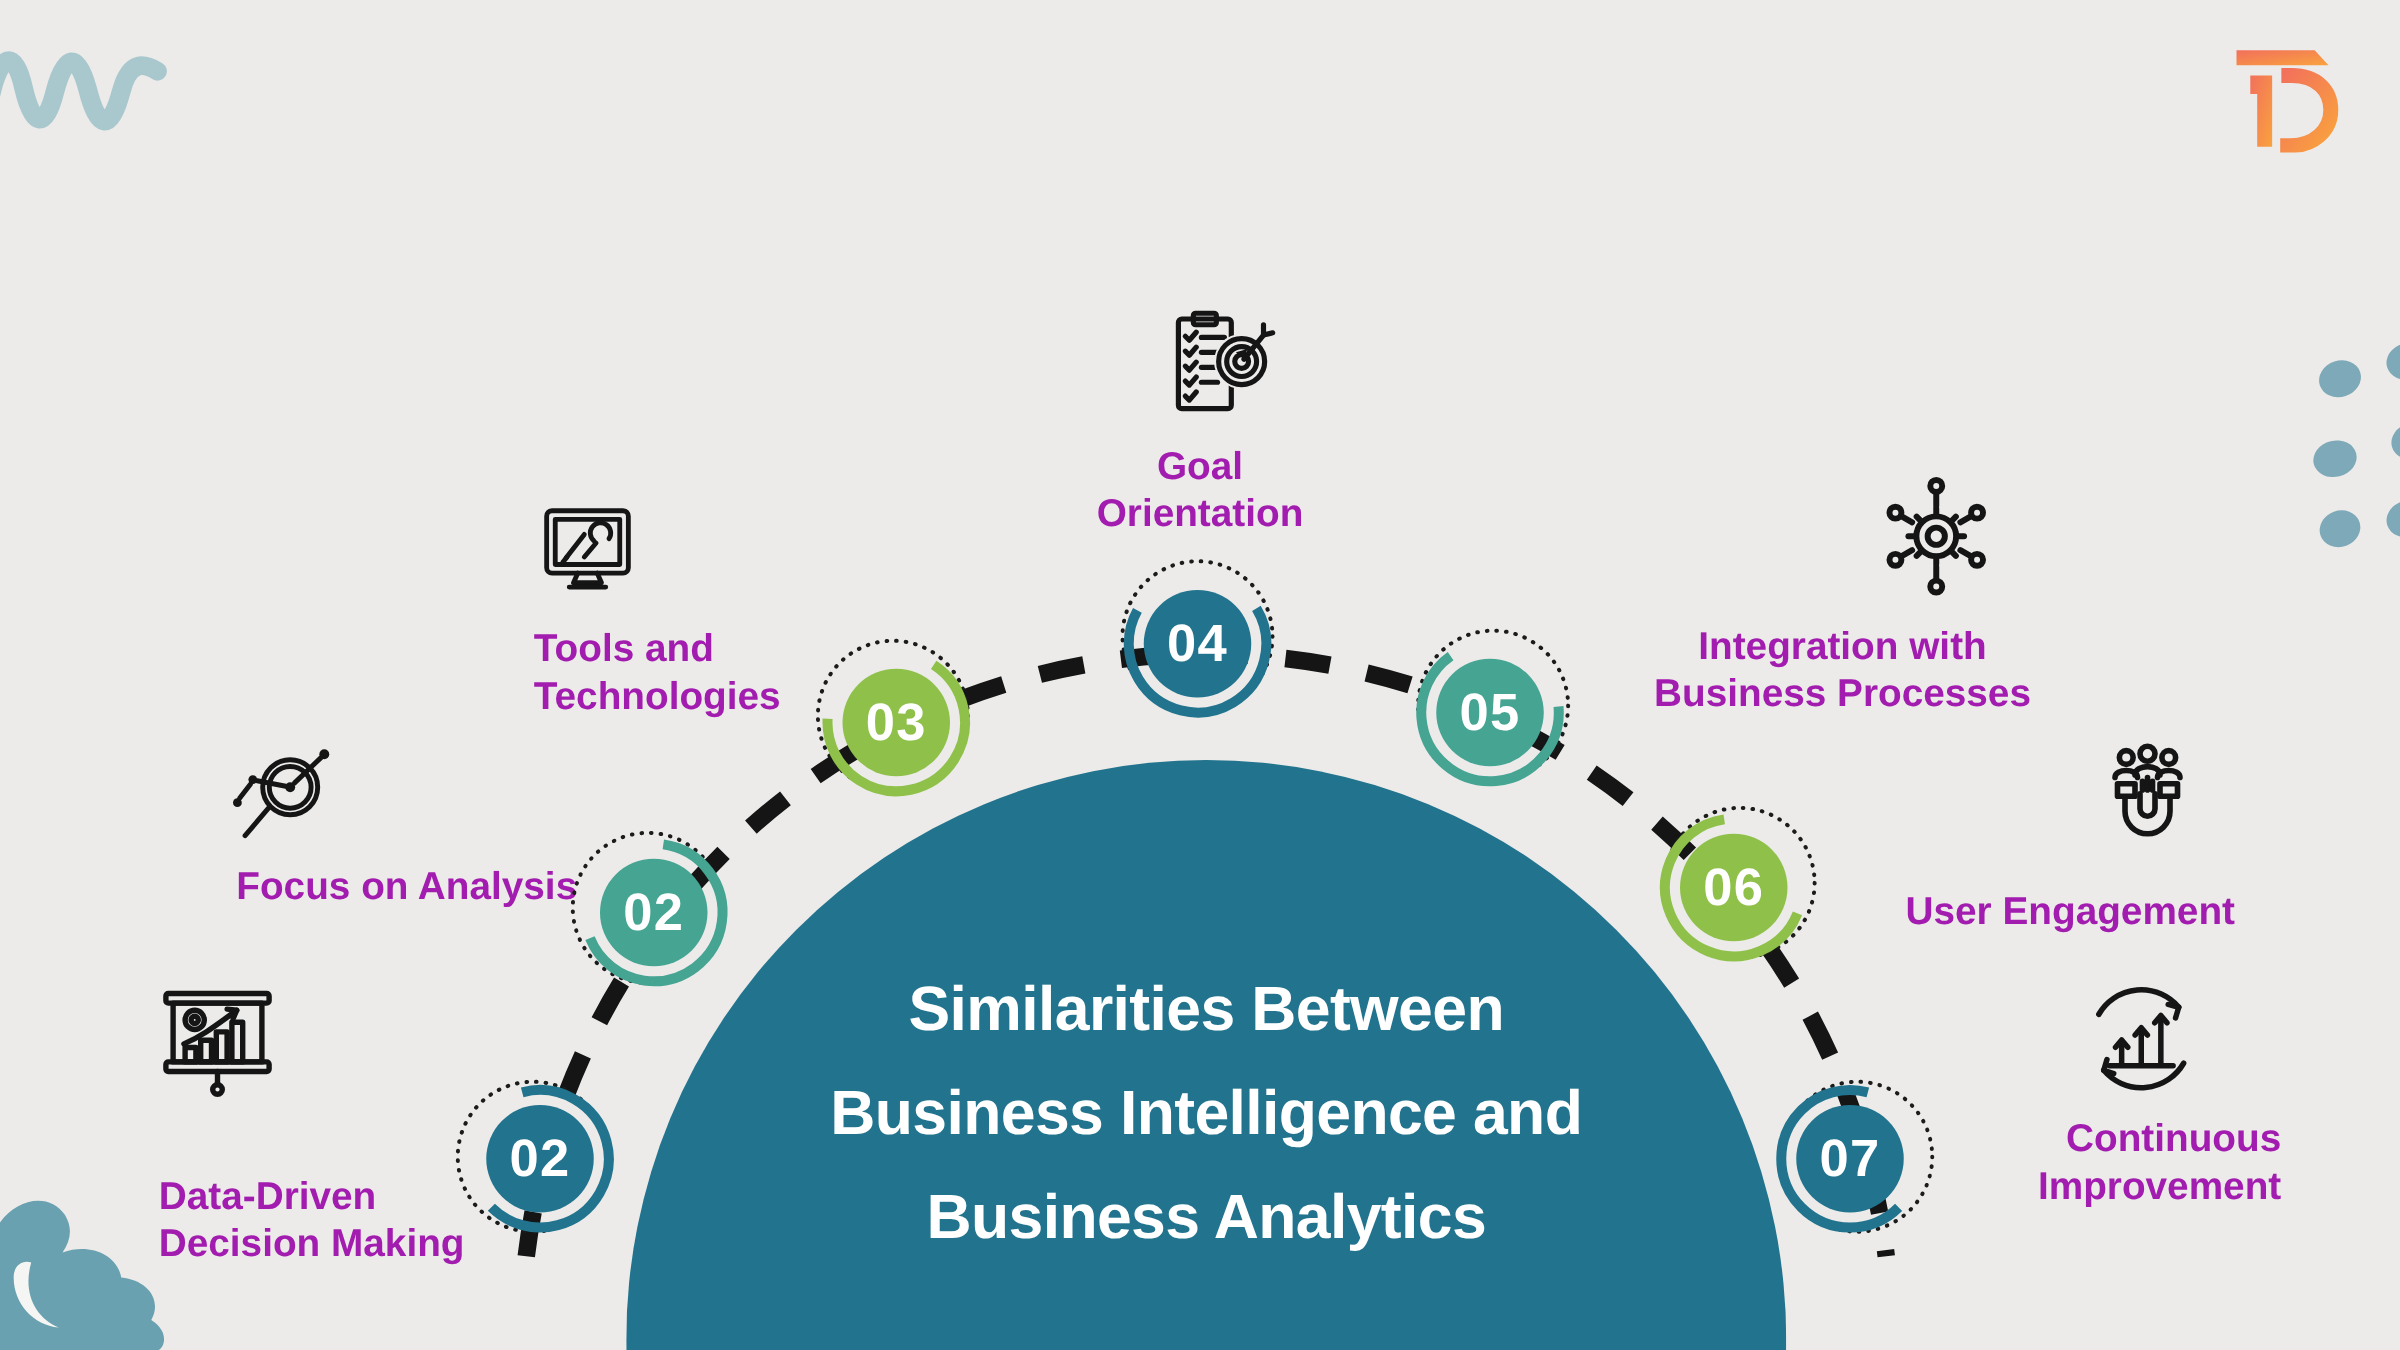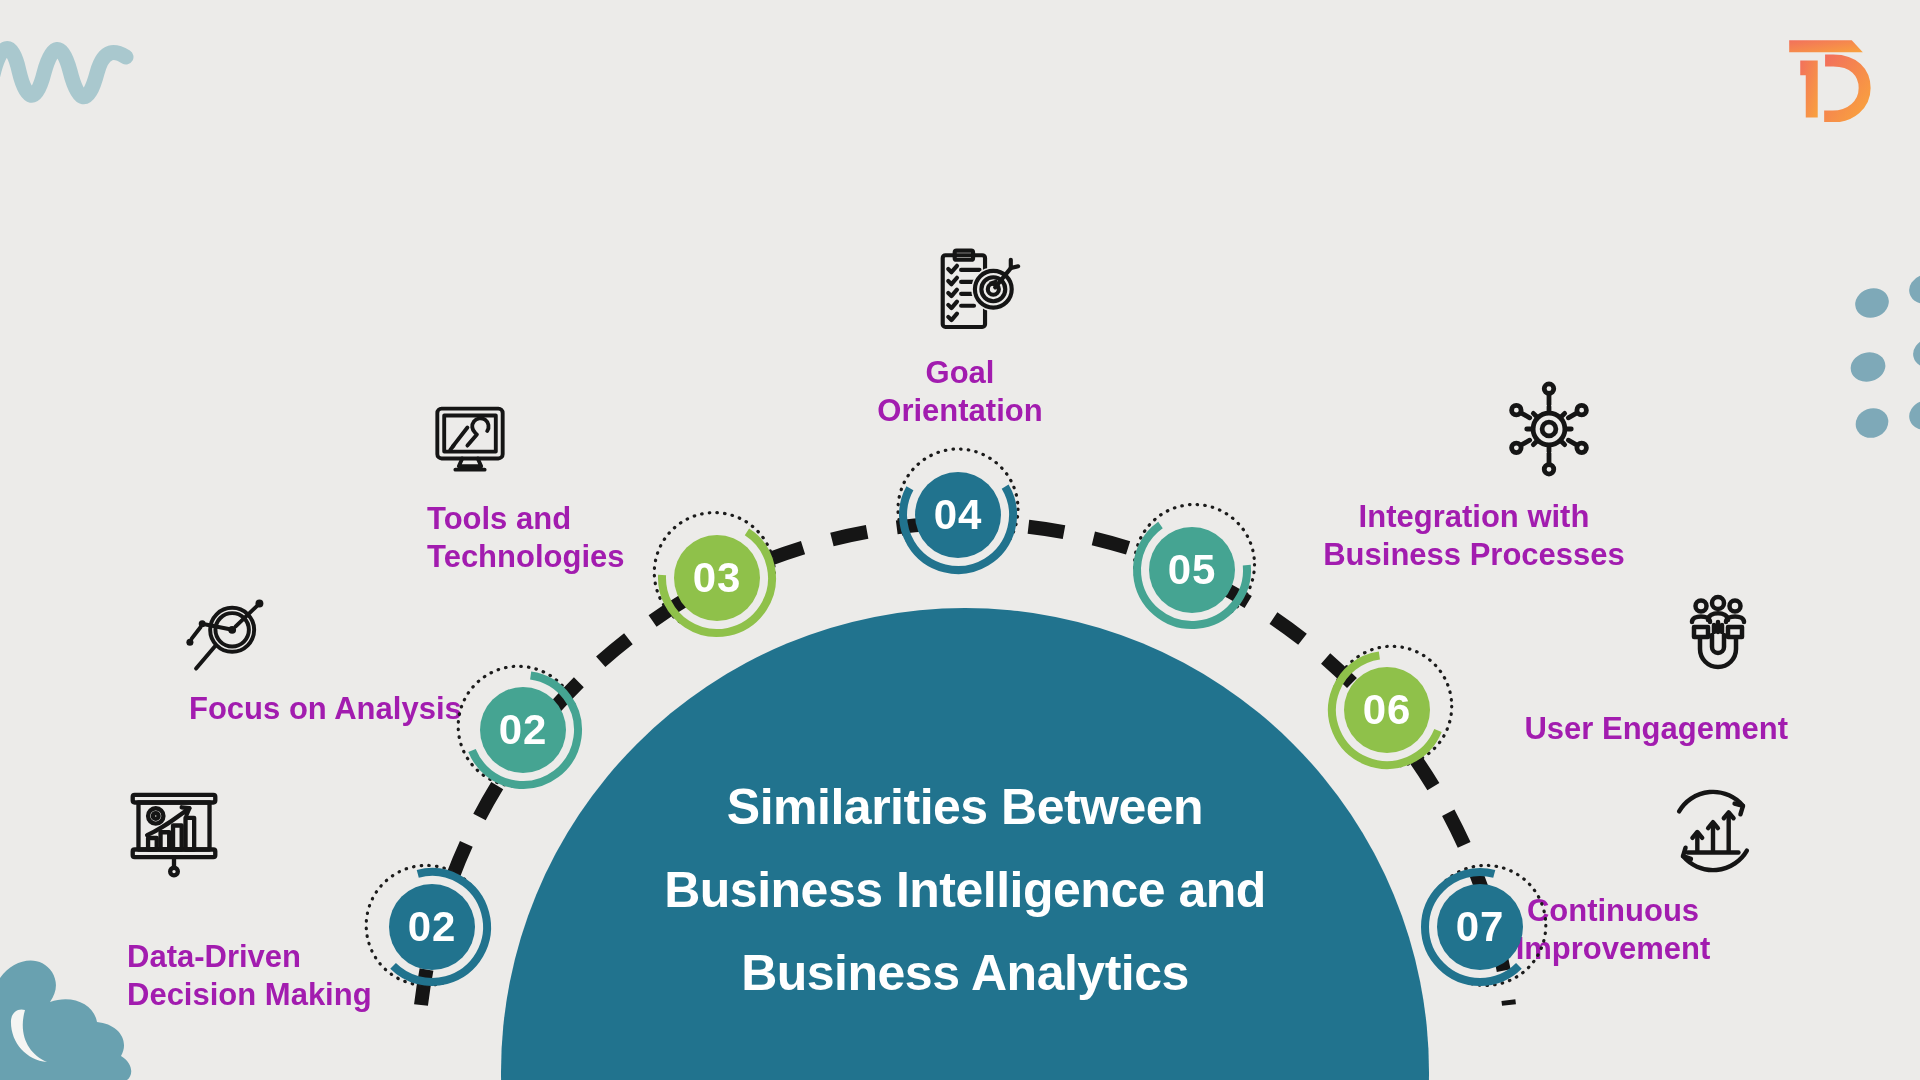--- a/index.html
+++ b/index.html
@@ -36,21 +36,21 @@
 
   
   .label{position:absolute;font-weight:700;font-size:31px;line-height:38px;
          color:#a21caf;white-space:pre-line;}
   .l1{left:127px;top:938px;}
   .l2{left:189px;top:690px;}
   .l3{left:427px;top:500px;}
   .l4{left:810px;top:354px;width:300px;text-align:center;}
   .l5{left:1314px;top:498px;width:320px;text-align:center;}
   .l6{left:1468px;top:710px;width:320px;text-align:right;}
-  .l7{left:1453px;top:892px;width:320px;text-align:center;}
+  .l7{left:1505px;top:892px;width:320px;text-align:right;}
 
   
   .icon{position:absolute;}
   .icon .s{fill:none;stroke:#151515;stroke-width:4.5;stroke-linecap:round;stroke-linejoin:round;}
   .icon .f{fill:#151515;stroke:none;}
   .icon .mask{fill:#ECEBE9;}
   .i1{left:126px;top:790px;width:96px;height:96px;}
   .i2{left:180px;top:592px;width:92px;height:88px;}
   .i3{left:424px;top:400px;width:92px;height:86px;}
   .i4{left:926px;top:246px;width:96px;height:92px;}

